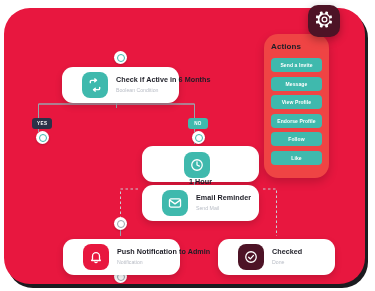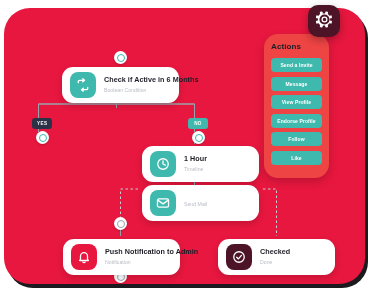--- a/index.html
+++ b/index.html
@@ -37,21 +37,21 @@
     width: 361px; height: 276px;
     pointer-events: none;
   }
   
   .card {
     position: absolute;
     background: #ffffff;
     border-radius: 11px;
     display: flex;
     align-items: center;
-    padding: 6px 8px;
+    padding: 6px 20px;
     box-shadow: 0 3px 7px rgba(0,0,0,.16);
   }
   .card .ico {
     width: 26px; height: 26px;
     border-radius: 8px;
     flex: 0 0 26px;
     display: flex; align-items: center; justify-content: center;
     margin-right: 8px;
   }
   .card .ico svg { width: 14px; height: 14px; display: block; }
@@ -63,21 +63,21 @@
   .card .sub {
     font-size: 5.2px; color: #b9bdc6; line-height: 1.3;
     margin-top: 2px; white-space: nowrap;
   }
   .ico-teal   { background: #3fb9ad; }
   .ico-red    { background: #e8173f; }
   .ico-maroon { background: #4d1326; }
 
   
   #card-condition { left: 58px;  top: 59px;  width: 117px; height: 36px; }
-  #card-hour      { left: 138px; top: 138px; width: 117px; height: 36px; }
+  #card-hour      { left: 138px; top: 138px; width: 117px; height: 36px; flex-direction: column; }
   #card-email     { left: 138px; top: 177px; width: 117px; height: 36px; }
   #card-push      { left: 59px;  top: 231px; width: 117px; height: 36px; }
   #card-checked   { left: 214px; top: 231px; width: 117px; height: 36px; }
 
   
   .pill {
     position: absolute;
     height: 11px;
     border-radius: 3px;
     display: flex; align-items: center; justify-content: center;
@@ -228,20 +228,21 @@
     </div>
 
     <div class="card" id="card-email">
       <div class="ico ico-teal">
         <svg viewBox="0 0 24 24" fill="none" stroke="#ffffff" stroke-width="2.2" stroke-linecap="round" stroke-linejoin="round">
           <rect x="2.5" y="5" width="19" height="14" rx="2.5"></rect>
           <polyline points="3.5,7.5 12,13.5 20.5,7.5"></polyline>
         </svg>
       </div>
       <div class="txt">
+        <div class="title">Email Reminder</div>
         <div class="sub">Send Mail</div>
       </div>
     </div>
 
     <div class="card" id="card-push">
       <div class="ico ico-red">
         <svg viewBox="0 0 24 24" fill="none" stroke="#ffffff" stroke-width="2.2" stroke-linecap="round" stroke-linejoin="round">
           <path d="M18 15.5 L18 10.5 a6 6 0 0 0 -12 0 L6 15.5 L4.5 18 L19.5 18 Z"></path>
           <path d="M10 20.5 a2.3 2.3 0 0 0 4 0"></path>
         </svg>

